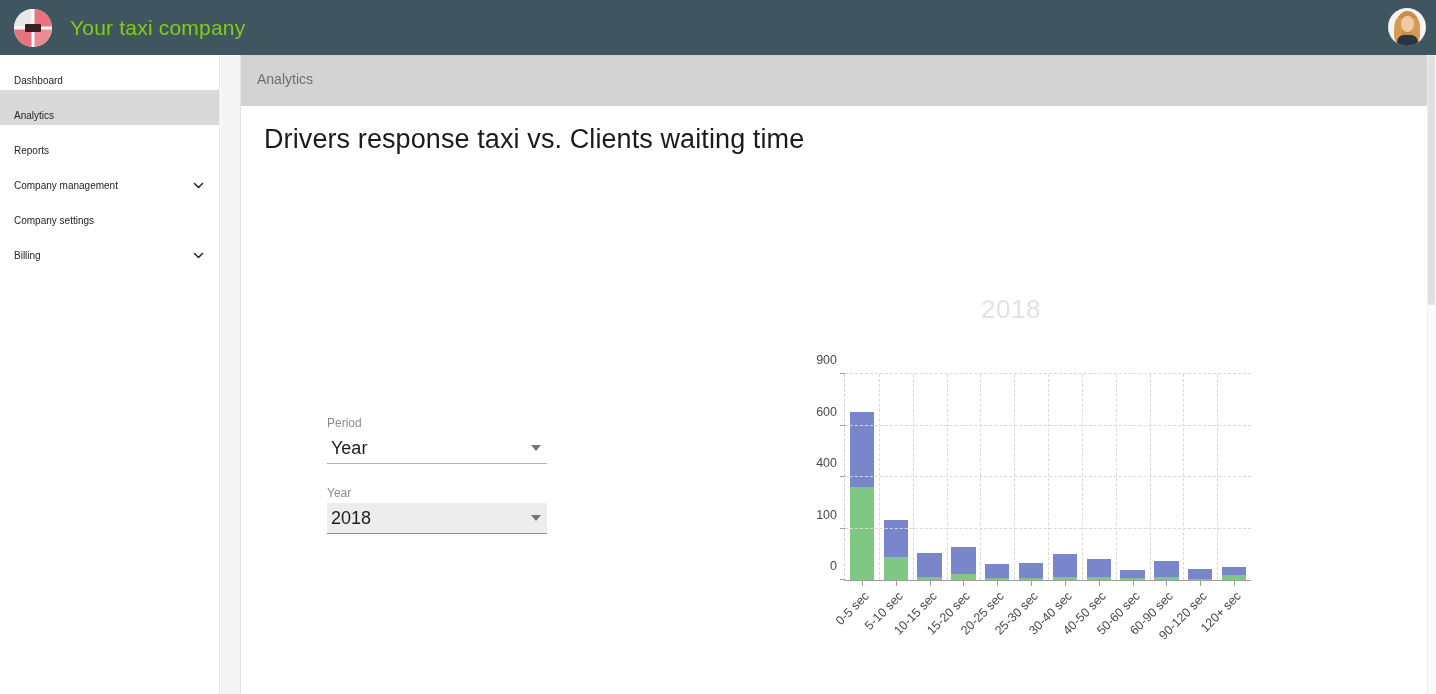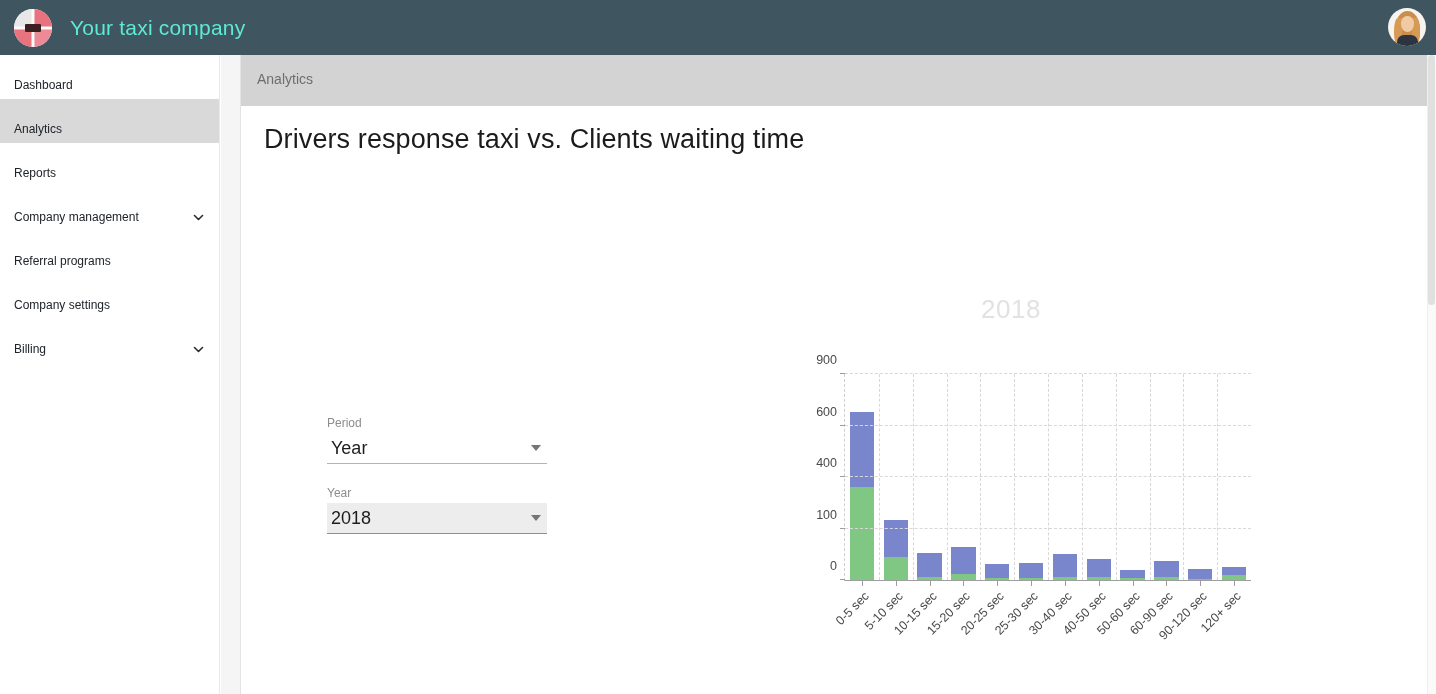--- a/index.html
+++ b/index.html
@@ -29,21 +29,21 @@
   .logo-avatar .q3 { position:absolute; left:0; bottom:0; width:50%; height:50%; background:#e8737f; }
   .logo-avatar .q4 { position:absolute; right:0; bottom:0; width:50%; height:50%; background:#ec8b95; }
   .logo-avatar .plate {
     position:absolute; left:50%; top:50%; transform:translate(-50%,-50%);
     width:16px; height:8px; background:#3a2020; border-radius:1px;
   }
   .logo-avatar .crossv { position:absolute; left:50%; top:0; width:3px; height:100%; background:#fafafa; transform:translateX(-50%); }
   .logo-avatar .crossh { position:absolute; top:50%; left:0; height:3px; width:100%; background:#fafafa; transform:translateY(-50%); }
 
   .brand-title {
-    color: #5eead4; font-size: 21px; font-weight: 400;
+    color: #84cc16; font-size: 21px; font-weight: 400;
     margin-left: 18px; letter-spacing: .2px;
   }
   .user-avatar {
     position:absolute; right: 10px; top: 8px;
     width: 38px; height: 38px; border-radius: 50%;
     overflow:hidden; background:#f7f3ef;
   }
   .user-avatar .hair-back { position:absolute; left:7px; top:3px; width:25px; height:35px; background:#c98e4e; border-radius:50% 50% 40% 40%; }
   .user-avatar .face { position:absolute; left:13px; top:8px; width:13px; height:16px; background:#f0c9a5; border-radius:46% 46% 50% 50%; }
   .user-avatar .body { position:absolute; left:9px; bottom:0; width:21px; height:11px; background:#2d3340; border-radius:7px 7px 0 0; }
@@ -52,24 +52,24 @@
 
   
   .sidebar {
     position: absolute; top: 55px; left: 0; width: 220px; height: 639px;
     background: #ffffff;
     border-right: 1px solid #e9e9e9;
     overflow: hidden;
   }
   .nav-item {
     position: relative;
-    height: 44px;
+    height: 35px;
     display: flex; align-items: center;
     padding: 16px 14px 0 14px;
-    font-size: 12px; color: #20242a;
+    font-size: 10px; color: #20242a;
     cursor: pointer;
     white-space: nowrap;
   }
   .nav-item.active { background: #d9d9d9; }
   .nav-item .chev {
     margin-left: auto; width: 13px; height: 13px;
     display:flex; align-items:center; justify-content:center;
   }
   .nav-item .chev svg { display:block; }
 
@@ -219,23 +219,20 @@
       <div class="nav-item">
         <span>Reports</span>
       </div>
       <div class="nav-item">
         <span>Company management</span>
         <span class="chev">
           <svg width="13" height="13" viewBox="0 0 13 13">
             <path d="M2.5 4.5 L6.5 8.5 L10.5 4.5" stroke="#2b2b2b" stroke-width="1.6" fill="none" stroke-linecap="round" stroke-linejoin="round"></path>
           </svg>
         </span>
-      </div>
-      <div class="nav-item">
-        <span>Referral programs</span>
       </div>
       <div class="nav-item">
         <span>Company settings</span>
       </div>
       <div class="nav-item">
         <span>Billing</span>
         <span class="chev">
           <svg width="13" height="13" viewBox="0 0 13 13">
             <path d="M2.5 4.5 L6.5 8.5 L10.5 4.5" stroke="#2b2b2b" stroke-width="1.6" fill="none" stroke-linecap="round" stroke-linejoin="round"></path>
           </svg>

